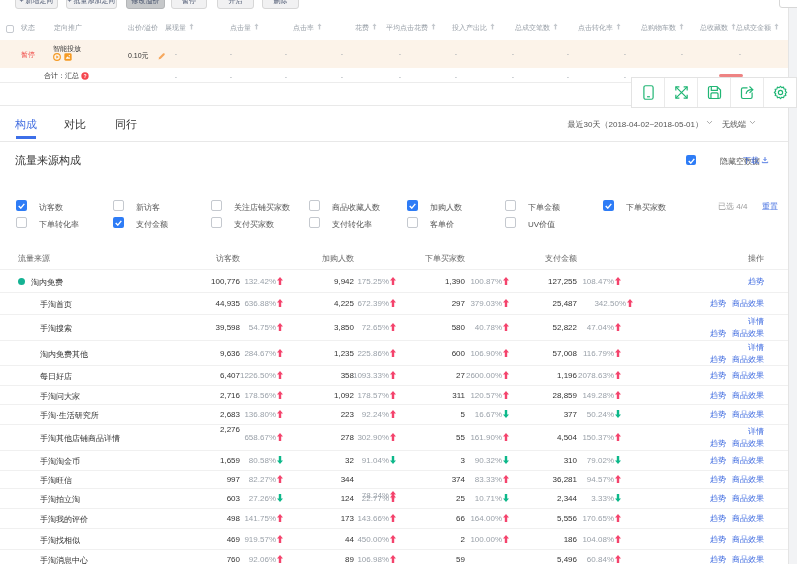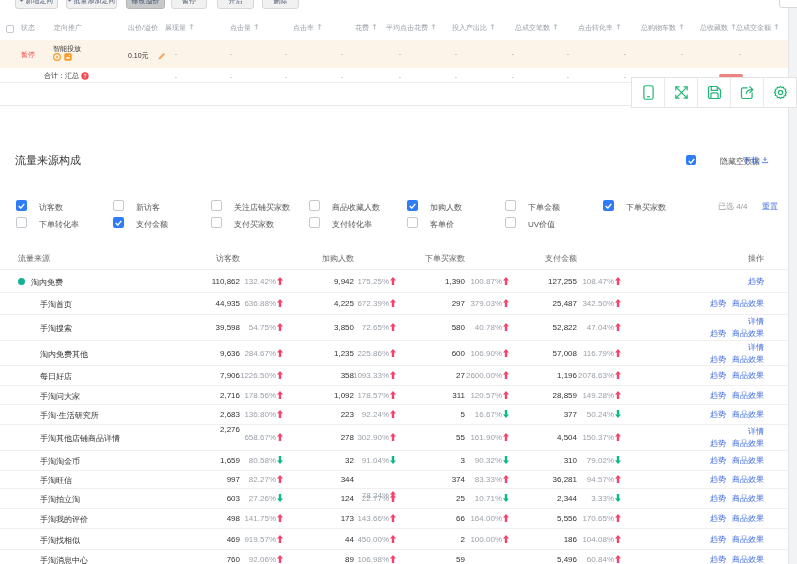--- a/index.html
+++ b/index.html
@@ -188,20 +188,32 @@
     </div>
     <div class="cell">
       <svg width="17" height="17" viewBox="0 0 24 24">
         <circle cx="12" cy="12" r="3" fill="none" stroke="#21b675" stroke-width="1.7"></circle>
         <path d="M12 3.2 L13.8 5.1 L16.3 4.3 L16.9 6.9 L19.5 7.5 L18.7 10 L20.7 11.8 L18.8 13.7 L19.6 16.2 L17 16.8 L16.4 19.4 L13.9 18.6 L12.1 20.6 L10.2 18.7 L7.7 19.5 L7.1 16.9 L4.5 16.3 L5.3 13.8 L3.3 12 L5.2 10.1 L4.4 7.6 L7 7 L7.6 4.4 L10.1 5.2 Z" fill="none" stroke="#21b675" stroke-width="1.6" stroke-linejoin="round"></path>
       </svg>
     </div>
   </div>
 
 <div id="card">
+  <div id="tabrow">
+    <span class="tab active" style="left:15px">构成</span>
+    <span class="tab" style="left:64px">对比</span>
+    <span class="tab" style="left:115px">同行</span>
+    <span id="tabline"></span>
+    <span id="daterange"><span>最近30天（2018-04-02~2018-05-01）</span><svg class="chev" viewBox="0 0 10 10" width="7" height="7">
+          <path d="M1.5 3 L5 6.5 L8.5 3" stroke="#999" stroke-width="1.2" fill="none"></path>
+        </svg></span>
+    <span id="terminal"><span>无线端</span><svg class="chev" viewBox="0 0 10 10" width="7" height="7">
+          <path d="M1.5 3 L5 6.5 L8.5 3" stroke="#999" stroke-width="1.2" fill="none"></path>
+        </svg></span>
+  </div>
   <div id="sectitle">流量来源构成</div>
   <label id="hideempty">
       <span class="bluecb sm">
         <svg width="7" height="6" viewBox="0 0 10 8">
           <path d="M1 4 L4 7 L9 1" stroke="#fff" stroke-width="2" fill="none"></path>
         </svg>
       </span>
       <span class="he-label">隐藏空数据</span>
     </label>
   <span id="download"><span>下载</span><svg width="8" height="8" viewBox="0 0 24 24" style="position:relative;top:1px;margin-left:2px">
@@ -278,21 +290,21 @@
         <span class="fth" style="right:557px">访客数</span>
         <span class="fth" style="right:443px">加购人数</span>
         <span class="fth" style="right:332px">下单买家数</span>
         <span class="fth" style="right:220px">支付金额</span>
         <span class="fth" style="right:33px">操作</span>
       </div>
     <div id="fbody">
         <div class="frow" style="height: 23px;">
           <span class="fdot" style="top:8.0px"></span>
           <span class="fname" style="left:31px; top:6.5px">淘内免费</span>
-          <span class="fval" style="right:557px; top:6.5px">110,862</span>
+          <span class="fval" style="right:557px; top:6.5px">100,776</span>
           <span class="fpct" style="right:514px; top:6.5px">132.42%<svg width="6" height="8" viewBox="0 0 10 13" style="margin-left:1px">
               <path d="M5 0 L10 5.5 L7 5.5 L7 13 L3 13 L3 5.5 L0 5.5 Z" fill="#f4436c"></path>
             </svg></span>
           <span class="fval" style="right:443px; top:6.5px">9,942</span>
           <span class="fpct" style="right:401px; top:6.5px">175.25%<svg width="6" height="8" viewBox="0 0 10 13" style="margin-left:1px">
               <path d="M5 0 L10 5.5 L7 5.5 L7 13 L3 13 L3 5.5 L0 5.5 Z" fill="#f4436c"></path>
             </svg></span>
           <span class="fval" style="right:332px; top:6.5px">1,390</span>
           <span class="fpct" style="right:288px; top:6.5px">100.87%<svg width="6" height="8" viewBox="0 0 10 13" style="margin-left:1px">
               <path d="M5 0 L10 5.5 L7 5.5 L7 13 L3 13 L3 5.5 L0 5.5 Z" fill="#f4436c"></path>
@@ -313,21 +325,21 @@
             </svg></span>
           <span class="fval" style="right:443px; top:6.0px">4,225</span>
           <span class="fpct" style="right:401px; top:6.0px">672.39%<svg width="6" height="8" viewBox="0 0 10 13" style="margin-left:1px">
               <path d="M5 0 L10 5.5 L7 5.5 L7 13 L3 13 L3 5.5 L0 5.5 Z" fill="#f4436c"></path>
             </svg></span>
           <span class="fval" style="right:332px; top:6.0px">297</span>
           <span class="fpct" style="right:288px; top:6.0px">379.03%<svg width="6" height="8" viewBox="0 0 10 13" style="margin-left:1px">
               <path d="M5 0 L10 5.5 L7 5.5 L7 13 L3 13 L3 5.5 L0 5.5 Z" fill="#f4436c"></path>
             </svg></span>
           <span class="fval" style="right:220px; top:6.0px">25,487</span>
-          <span class="fpct" style="right:176px; top:6.0px">342.50%<svg width="6" height="8" viewBox="0 0 10 13" style="margin-left:1px">
+          <span class="fpct" style="right:164px; top:6.0px">342.50%<svg width="6" height="8" viewBox="0 0 10 13" style="margin-left:1px">
               <path d="M5 0 L10 5.5 L7 5.5 L7 13 L3 13 L3 5.5 L0 5.5 Z" fill="#f4436c"></path>
             </svg></span>
           <div class="fops" style="top:5.0px">
             <div><span>趋势</span><span>商品效果</span></div>
           </div>
         </div>
         <div class="frow" style="height: 26px;">
           <span class="fname" style="left:40px; top:8.0px">手淘搜索</span>
           <span class="fval" style="right:557px; top:8.0px">39,598</span>
           <span class="fpct" style="right:514px; top:8.0px">54.75%<svg width="6" height="8" viewBox="0 0 10 13" style="margin-left:1px">
@@ -368,21 +380,21 @@
           <span class="fpct" style="right:176px; top:7.5px">116.79%<svg width="6" height="8" viewBox="0 0 10 13" style="margin-left:1px">
               <path d="M5 0 L10 5.5 L7 5.5 L7 13 L3 13 L3 5.5 L0 5.5 Z" fill="#f4436c"></path>
             </svg></span>
           <div class="fops" style="top:0.5px">
             <div><span>详情</span></div>
             <div><span>趋势</span><span>商品效果</span></div>
           </div>
         </div>
         <div class="frow" style="height: 20px;">
           <span class="fname" style="left:40px; top:5.0px">每日好店</span>
-          <span class="fval" style="right:557px; top:5.0px">7,906</span>
+          <span class="fval" style="right:557px; top:5.0px">6,407</span>
           <span class="fpct" style="right:514px; top:5.0px">1226.50%<svg width="6" height="8" viewBox="0 0 10 13" style="margin-left:1px">
               <path d="M5 0 L10 5.5 L7 5.5 L7 13 L3 13 L3 5.5 L0 5.5 Z" fill="#f4436c"></path>
             </svg></span>
           <span class="fval" style="right:443px; top:5.0px">358</span>
           <span class="fpct" style="right:401px; top:5.0px">1093.33%<svg width="6" height="8" viewBox="0 0 10 13" style="margin-left:1px">
               <path d="M5 0 L10 5.5 L7 5.5 L7 13 L3 13 L3 5.5 L0 5.5 Z" fill="#f4436c"></path>
             </svg></span>
           <span class="fval" style="right:332px; top:5.0px">27</span>
           <span class="fpct" style="right:288px; top:5.0px">2600.00%<svg width="6" height="8" viewBox="0 0 10 13" style="margin-left:1px">
               <path d="M5 0 L10 5.5 L7 5.5 L7 13 L3 13 L3 5.5 L0 5.5 Z" fill="#f4436c"></path>

